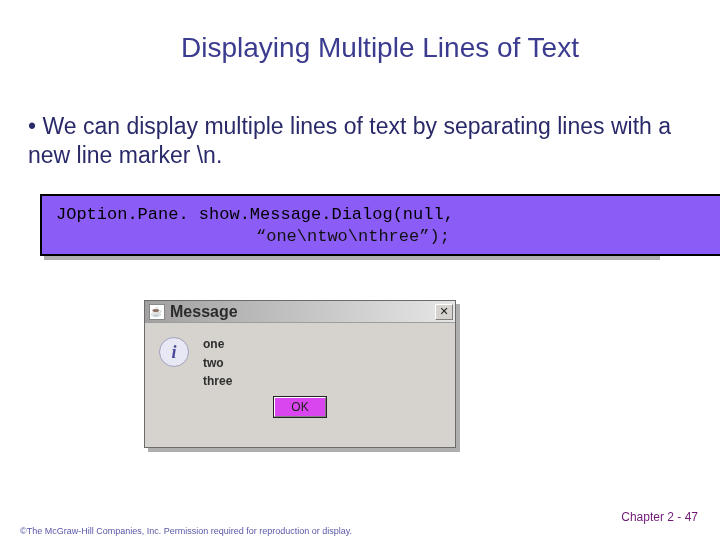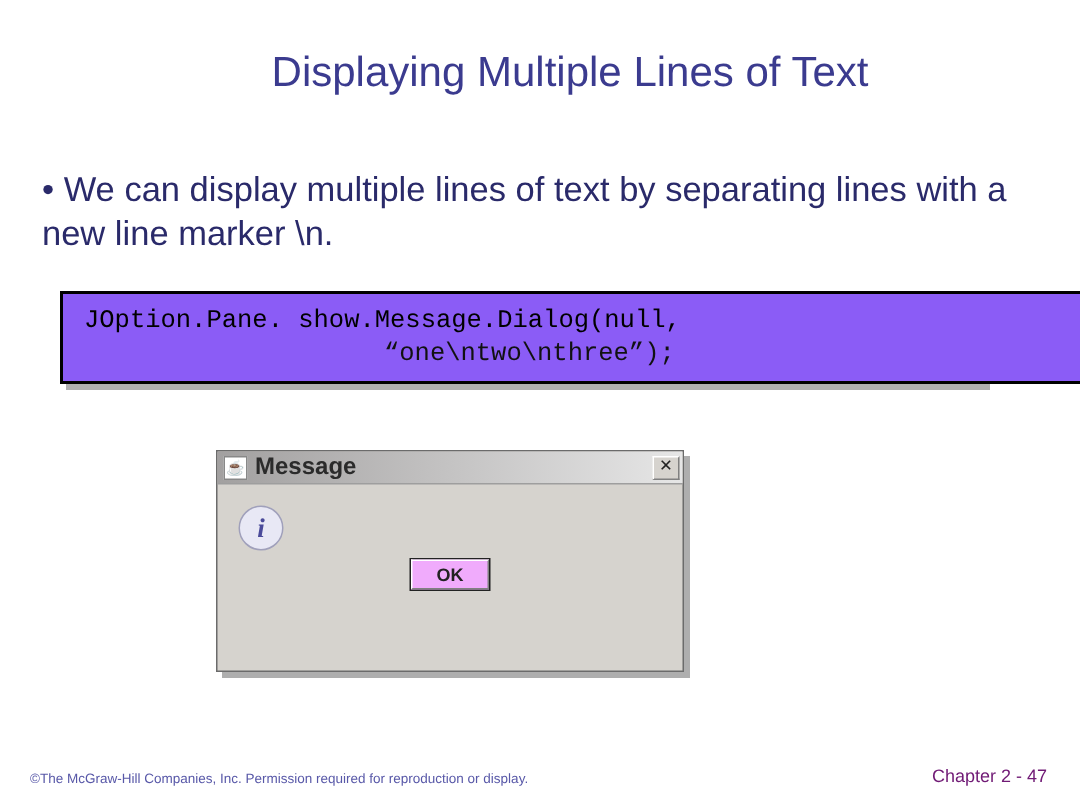--- a/index.html
+++ b/index.html
@@ -131,31 +131,31 @@
   }
   .ok-row {
     text-align: center;
     padding-bottom: 6px;
   }
   .ok-btn {
     display:inline-block;
     min-width: 52px;
     padding: 2px 10px;
     font-size: 12px;
-    font-weight: bold;
-    background: #f0abfc;
+    font-weight: normal;
+    background: #d946ef;
     border: 1px solid #808080;
     border-top-color:#fff; border-left-color:#fff;
     box-shadow: 0 0 0 1px #222;
     color:#222;
   }
   .footer-left {
     position: absolute;
     left: 20px;
-    bottom: 16px;
+    bottom: 4px;
     font-size: 9px;
     color: #5858a8;
   }
   .footer-right {
     position: absolute;
     right: 22px;
     bottom: 16px;
     font-size: 12px;
     color: #701a75;
   }
@@ -181,20 +181,25 @@
 <div class="dialog">
   <div class="titlebar">
     <div class="tb-left">
       <div class="java-icon">☕</div>
       <div class="titlebar-text">Message</div>
     </div>
     <div class="close-btn">✕</div>
   </div>
   <div class="dialog-body">
     <div class="info-icon">i</div>
+    <div class="msg-lines">
+      <div>one</div>
+      <div>two</div>
+      <div>three</div>
+    </div>
   </div>
   <div class="ok-row">
     <div class="ok-btn">OK</div>
   </div>
 </div>
 
 <div class="footer-left">©The McGraw-Hill Companies, Inc. Permission required for reproduction or display.</div>
 <div class="footer-right">Chapter 2 - 47</div>
 
 </body></html>

